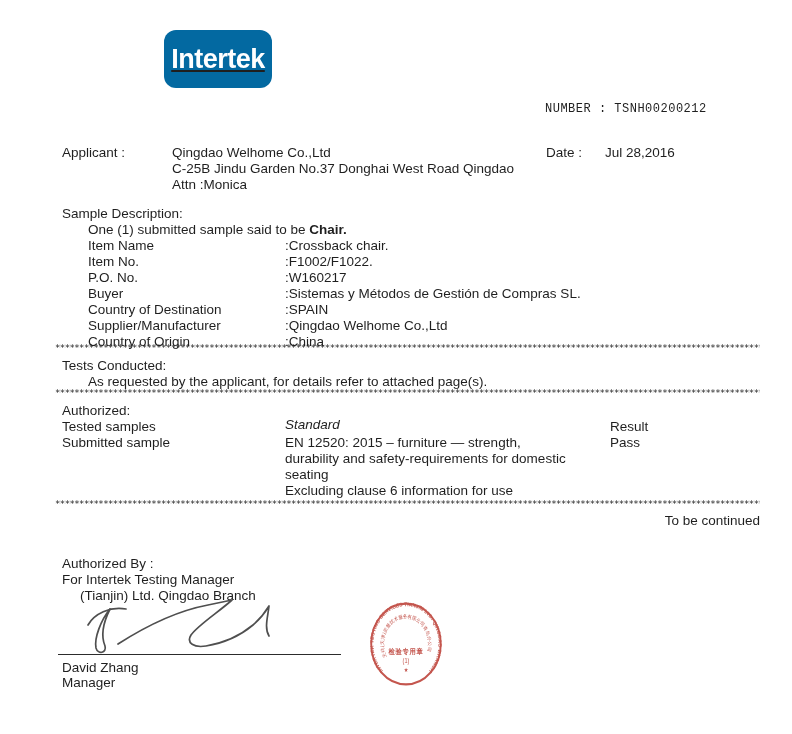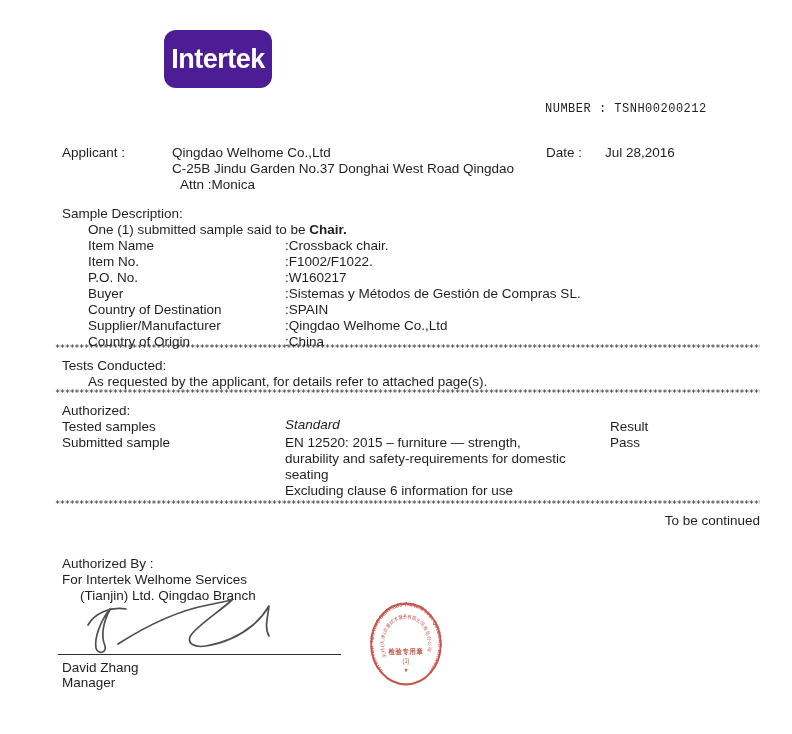--- a/index.html
+++ b/index.html
@@ -5,22 +5,22 @@
   html,body{margin:0;padding:0;}
   body{
     width:792px;height:734px;position:relative;background:#ffffff;
     font-family:"Liberation Sans", sans-serif;color:#1f1f1f;overflow:hidden;
   }
   .abs{position:absolute;}
   .t{font-size:13.5px;line-height:16px;white-space:nowrap;}
   .bold{font-weight:bold;}
   
   .logo{
-    left:164px;top:30px;width:108px;height:58px;background:#4c1d95;
-    border-radius:12px;display:flex;align-items:center;justify-content:center;
+    left:164px;top:30px;width:108px;height:58px;background:#0369a1;
+    border-radius:12px;display:flex;align-items:center;justify-content:center;text-decoration:underline;
   }
   .logo span{
     color:#ffffff;font-weight:bold;font-size:27px;letter-spacing:-0.5px;
     font-family:"Liberation Sans", sans-serif;
   }
   
   .number-line{
     left:545px;top:102px;font-family:"Liberation Mono","DejaVu Sans Mono",monospace;
     font-size:12px;white-space:nowrap;letter-spacing:0.5px;
   }
@@ -46,21 +46,21 @@
 
 <div class="abs number-line">
   <span>NUMBER :</span>
   <span> </span>
   <span>TSNH00200212</span>
 </div>
 
 <div class="abs t" style="left:62px;top:145px;">Applicant :</div>
 <div class="abs t" style="left:172px;top:145px;">Qingdao Welhome Co.,Ltd</div>
 <div class="abs t" style="left:172px;top:161px;">C-25B Jindu Garden No.37 Donghai West Road Qingdao</div>
-<div class="abs t" style="left:180px;top:177px;text-align:right;">Attn :Monica</div>
+<div class="abs t" style="left:172px;top:177px;text-align:right;">Attn :Monica</div>
 <div class="abs t" style="left:546px;top:145px;">Date :</div>
 <div class="abs t" style="left:605px;top:145px;">Jul 28,2016</div>
 
 <div class="abs t" style="left:62px;top:206px;">Sample Description:</div>
 <div class="abs t" style="left:88px;top:222px;">
   <span>One (1) submitted sample said to be </span><span class="bold">Chair.</span>
 </div>
 <div class="abs" style="left:88px;top:238px;width:672px;">
   <div class="kv-row t">
     <span class="k">Item Name</span>
@@ -110,21 +110,21 @@
   <div class="t">seating</div>
   <div class="t">Excluding clause 6 information for use</div>
 </div>
 <div class="abs t" style="left:610px;top:435px;">Pass</div>
 
 <div class="abs sep" style="top:499px;">**************************************************************************************************************************************************************************************************************************</div>
 
 <div class="abs t" style="right:32px;top:513px;text-align:right;">To be continued</div>
 
 <div class="abs t" style="left:62px;top:556px;">Authorized By :</div>
-<div class="abs t" style="left:62px;top:572px;">For Intertek Welhome Services</div>
+<div class="abs t" style="left:62px;top:572px;">For Intertek Testing Manager</div>
 <div class="abs t" style="left:62px;top:588px;margin-left:18px;">(Tianjin) Ltd. Qingdao Branch</div>
 
 <svg class="abs sig-svg" width="240" height="62" viewBox="0 0 240 62">
   <g fill="none" stroke="#4f4f4f" stroke-width="1.7" stroke-linecap="round" stroke-linejoin="round">
     <path d="M 30,29 C 36,18 52,10 68,13"></path>
     <path d="M 52,13 C 46,25 42,38 47,50 C 49,57 40,59 38,52 C 36,42 43,24 52,13"></path>
     <path d="M 60,48 C 85,32 118,15 150,9 L 174,4 C 162,15 140,29 133,39 C 128,47 136,52 148,50 C 166,47 183,39 195,29 C 202,23 208,15 211,10 C 210,20 206,32 211,40"></path>
   </g>
 </svg>
 

